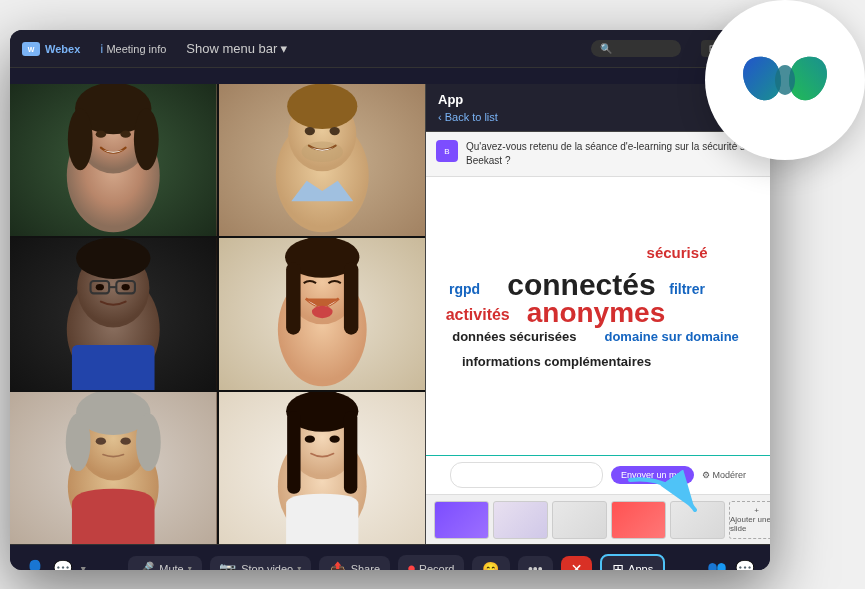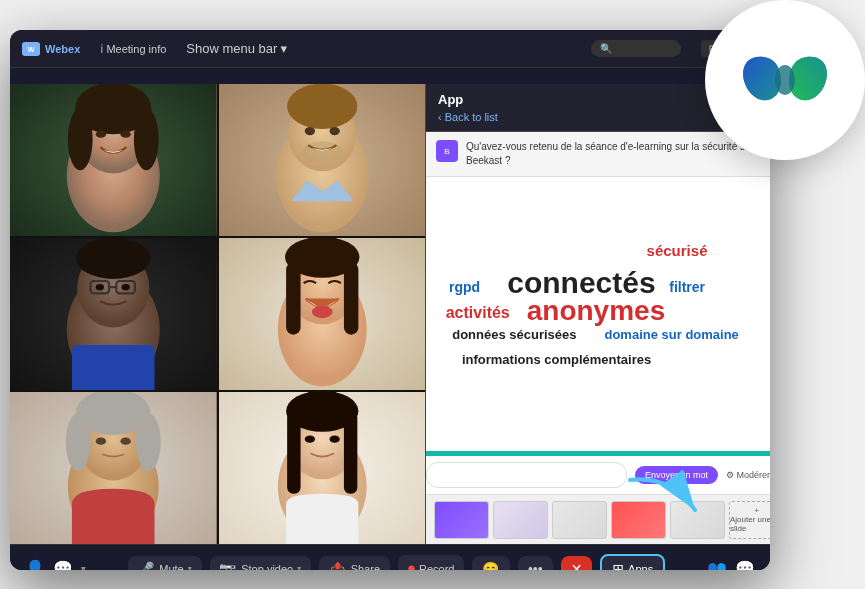--- a/index.html
+++ b/index.html
@@ -248,25 +248,25 @@
       align-items: center;
       justify-content: center;
       font-size: 8px;
       color: #555;
       cursor: pointer;
       flex-shrink: 0;
     }
 
     .send-bar {
       background: white;
-      padding: 6px 0;
+      padding: 6px 24px;
       display: flex;
       align-items: center;
       gap: 8px;
-      border-top: 5px solid #14b8a6;
+      border-top: 1px solid #14b8a6;
     }
     .send-input-area {
       flex: 1;
       height: 26px;
       border: 1px solid #ddd;
       border-radius: 12px;
       display: flex;
       align-items: center;
       padding: 0 8px;
       font-size: 9px;

